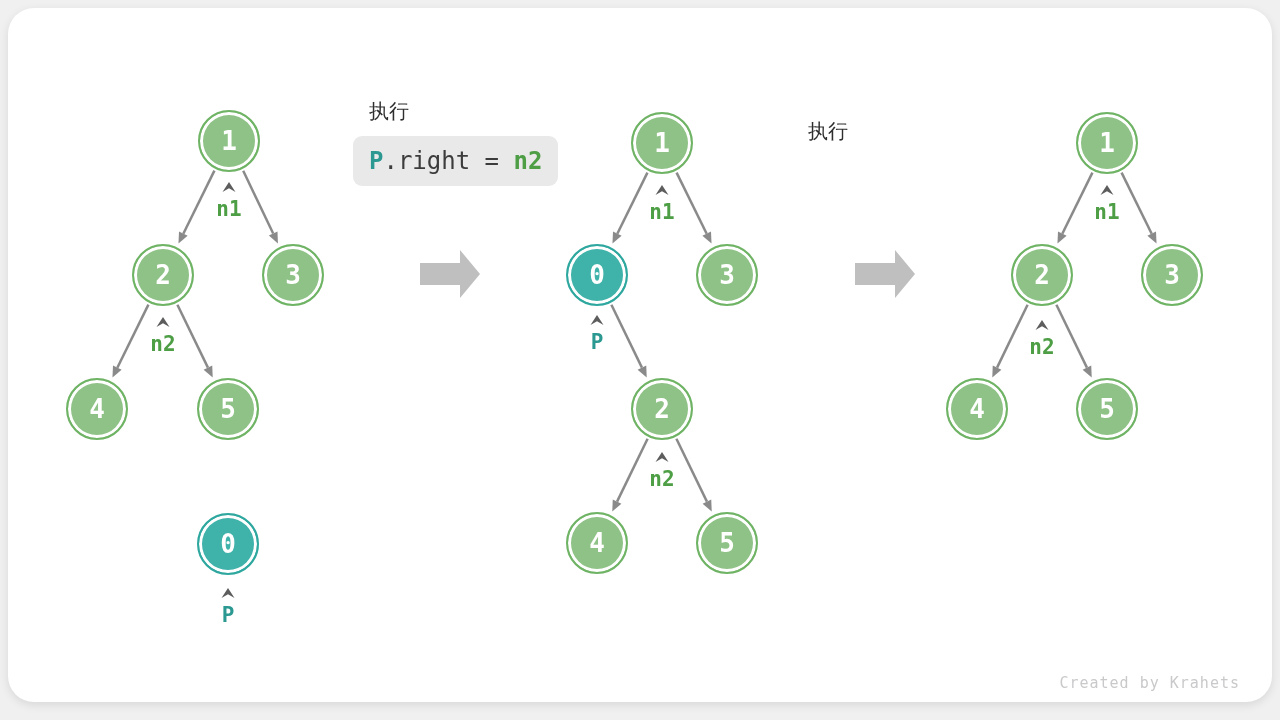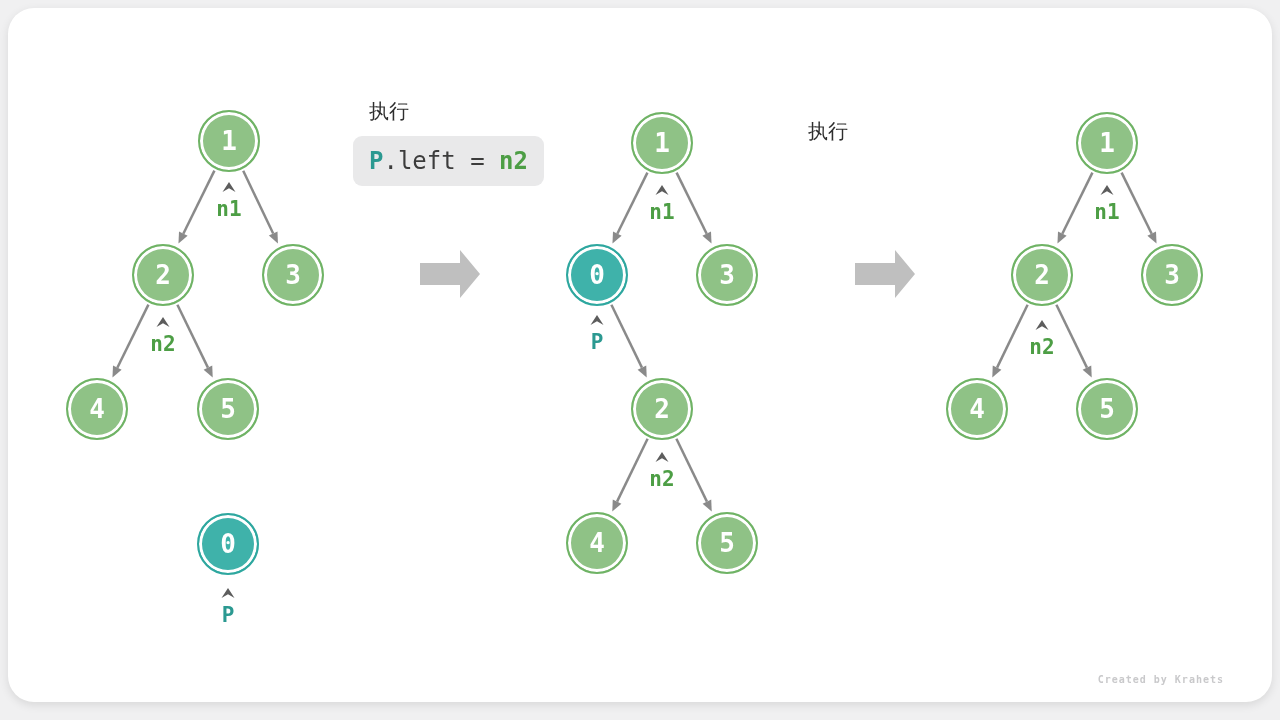--- a/index.html
+++ b/index.html
@@ -40,23 +40,23 @@
   .code-box {
     background:#e9e9ea; border-radius:9px; padding:8px 16px;
     font-family:"DejaVu Sans Mono", monospace;
     font-size:24px; line-height:34px; color:#3c3c3c;
     white-space:pre; width:max-content;
   }
   .tok-plain { color:#3c3c3c; }
   .tok-green { color:#4D9E45; font-weight:bold; }
   .tok-teal  { color:#2B9991; font-weight:bold; }
   .watermark {
-    position:absolute; right:56px; top:674px;
+    position:absolute; right:40px; top:674px;
     font-family:"DejaVu Sans Mono", monospace;
-    font-size:10px; color:#c9c9cb; letter-spacing:1px;font-weight:bold;
+    font-size:15px; color:#c9c9cb; letter-spacing:1px;
   }
 </style>
 </head>
 <body>
 
 <div class="card"></div>
 
 <div class="canvas">
   <svg id="diagram-svg" viewBox="0 0 1280 720">
       <line x1="214.4189558558814" y1="170.6039381107863" x2="183.32509183725622" y2="233.73390445163125" stroke="#8A8A8A" stroke-width="2.5"></line>
@@ -119,20 +119,20 @@
       <div class="node green" style="left: 696px; top: 512px;">5</div>
       <div class="node green" style="left: 1076px; top: 112px;">1</div>
       <div class="node green" style="left: 1011px; top: 244px;">2</div>
       <div class="node green" style="left: 1141px; top: 244px;">3</div>
       <div class="node green" style="left: 946px; top: 378px;">4</div>
       <div class="node green" style="left: 1076px; top: 378px;">5</div>
     </div>
   <div id="panels-layer">
       <div class="code-panel" style="left: 353px; top: 98px;">
         <div class="code-title">执行</div>
-        <div class="code-box"><div><span class="tok-teal">P</span><span class="tok-plain">.left</span><span class="tok-plain"> = </span><span class="tok-green">n2</span></div></div>
+        <div class="code-box"><div><span class="tok-teal">P</span><span class="tok-plain">.right</span><span class="tok-plain"> = </span><span class="tok-green">n2</span></div></div>
       </div>
       <div class="code-panel" style="left: 792px; top: 118px;">
         <div class="code-title">执行</div>
       </div>
     </div>
   <div class="watermark">Created by Krahets</div>
 </div>
 
 </body></html>

